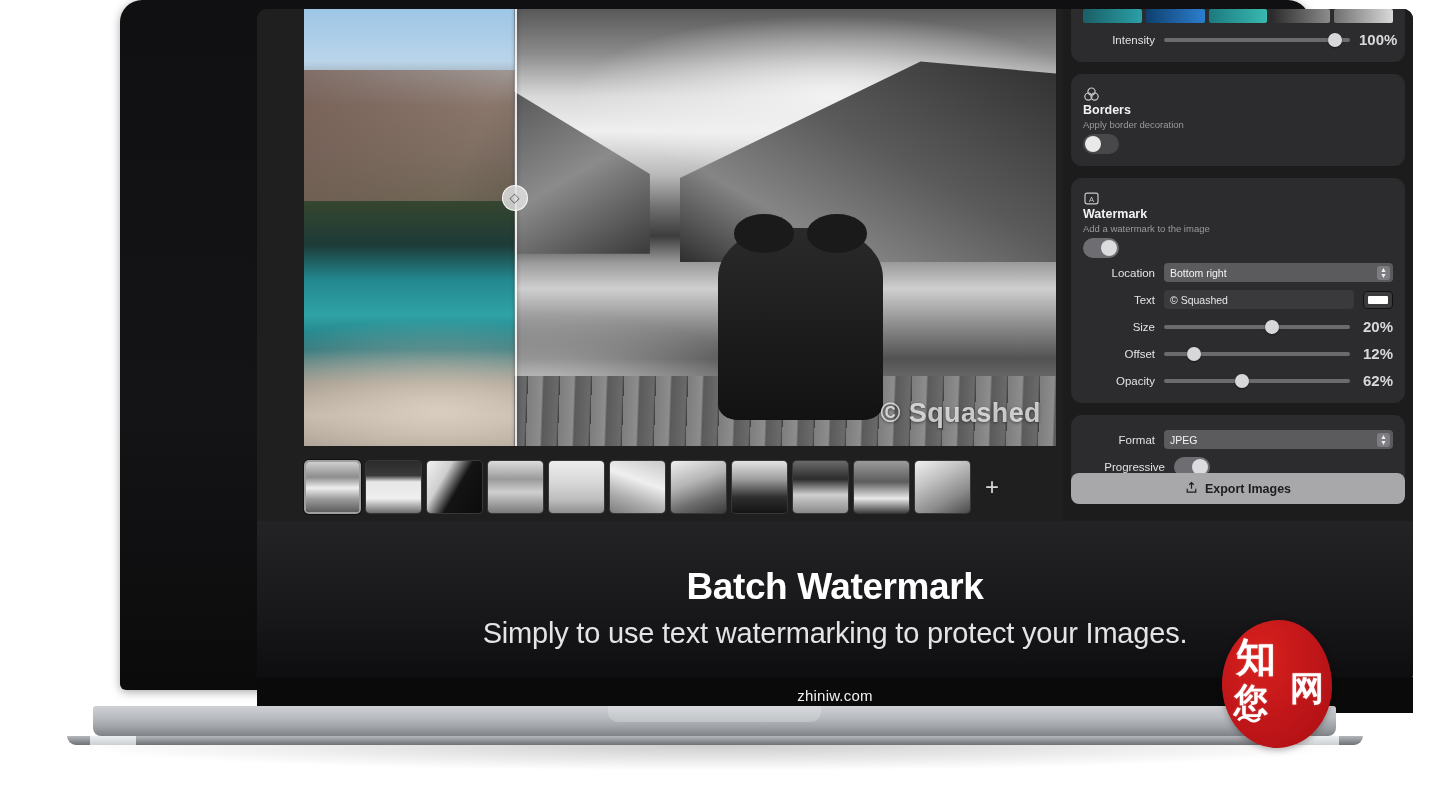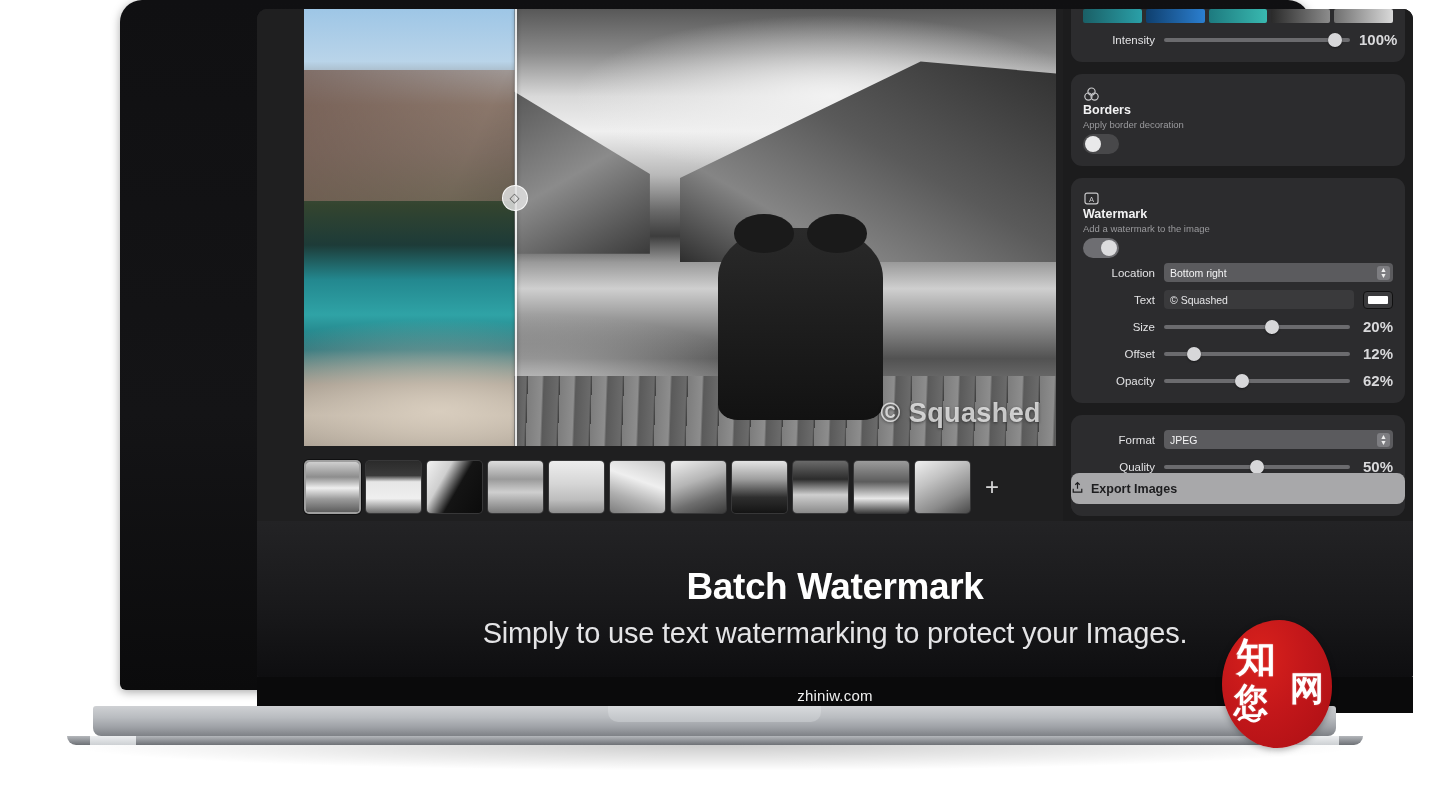--- a/index.html
+++ b/index.html
@@ -219,21 +219,21 @@
   .slider .track { position:absolute; left:0; right:0; height:4px; border-radius:2px; background:#6b6b6e; }
   .slider .thumb {
     position:absolute; width:14px; height:14px; border-radius:50%;
     background:#d7d7d9; transform:translateX(-50%); box-shadow:0 1px 2px rgba(0,0,0,.45);
   }
   .val { width:34px; text-align:right; font-size:15px; color:#d9d9db; flex:0 0 auto;font-weight:bold; }
 
   .export-wrap { position:absolute; left:8px; right:8px; bottom:17px; }
   .export-btn {
     height:31px; border-radius:8px; background:#a8a8aa;
-    display:flex; align-items:center; gap:7px;
+    display:flex; align-items:center; justify-content:center; gap:7px;
     color:#1d1d1f; font-size:12.5px; font-weight:600; cursor:pointer;
   }
 
   
   .promo {
     position:absolute; left:0; right:0; top:512px; height:156px;
     background: linear-gradient(180deg,#232325 0%, #19191b 55%, #0e0e10 100%);
     display:flex; flex-direction:column; align-items:center; justify-content:center;
   }
   .promo h1 { color:#fff; font-size:37px; font-weight:700; letter-spacing:-.4px; line-height:1.05;margin-top:20px; }
@@ -432,28 +432,20 @@
             <div class="card">
 
               <div class="row">
                 <div class="row-label">Format</div>
                 <div class="select">
                   <span>JPEG</span>
                   <span class="stepper">▲<br>▼</span>
                 </div>
               </div>
 
-              <div class="row">
-                <div class="row-label">Quality</div>
-                <div class="slider">
-                  <div class="track"></div>
-                    <div class="thumb" style="left:50%"></div>
-                </div>
-                <div class="val">50%</div>
-              </div>
 
               <div class="row">
                 <div class="row-label wide">Progressive</div>
                 <div class="toggle on" style="margin-top:0">
                     <div class="knob"></div>
                   </div>
               </div>
             </div>
 
             <div class="export-wrap">

